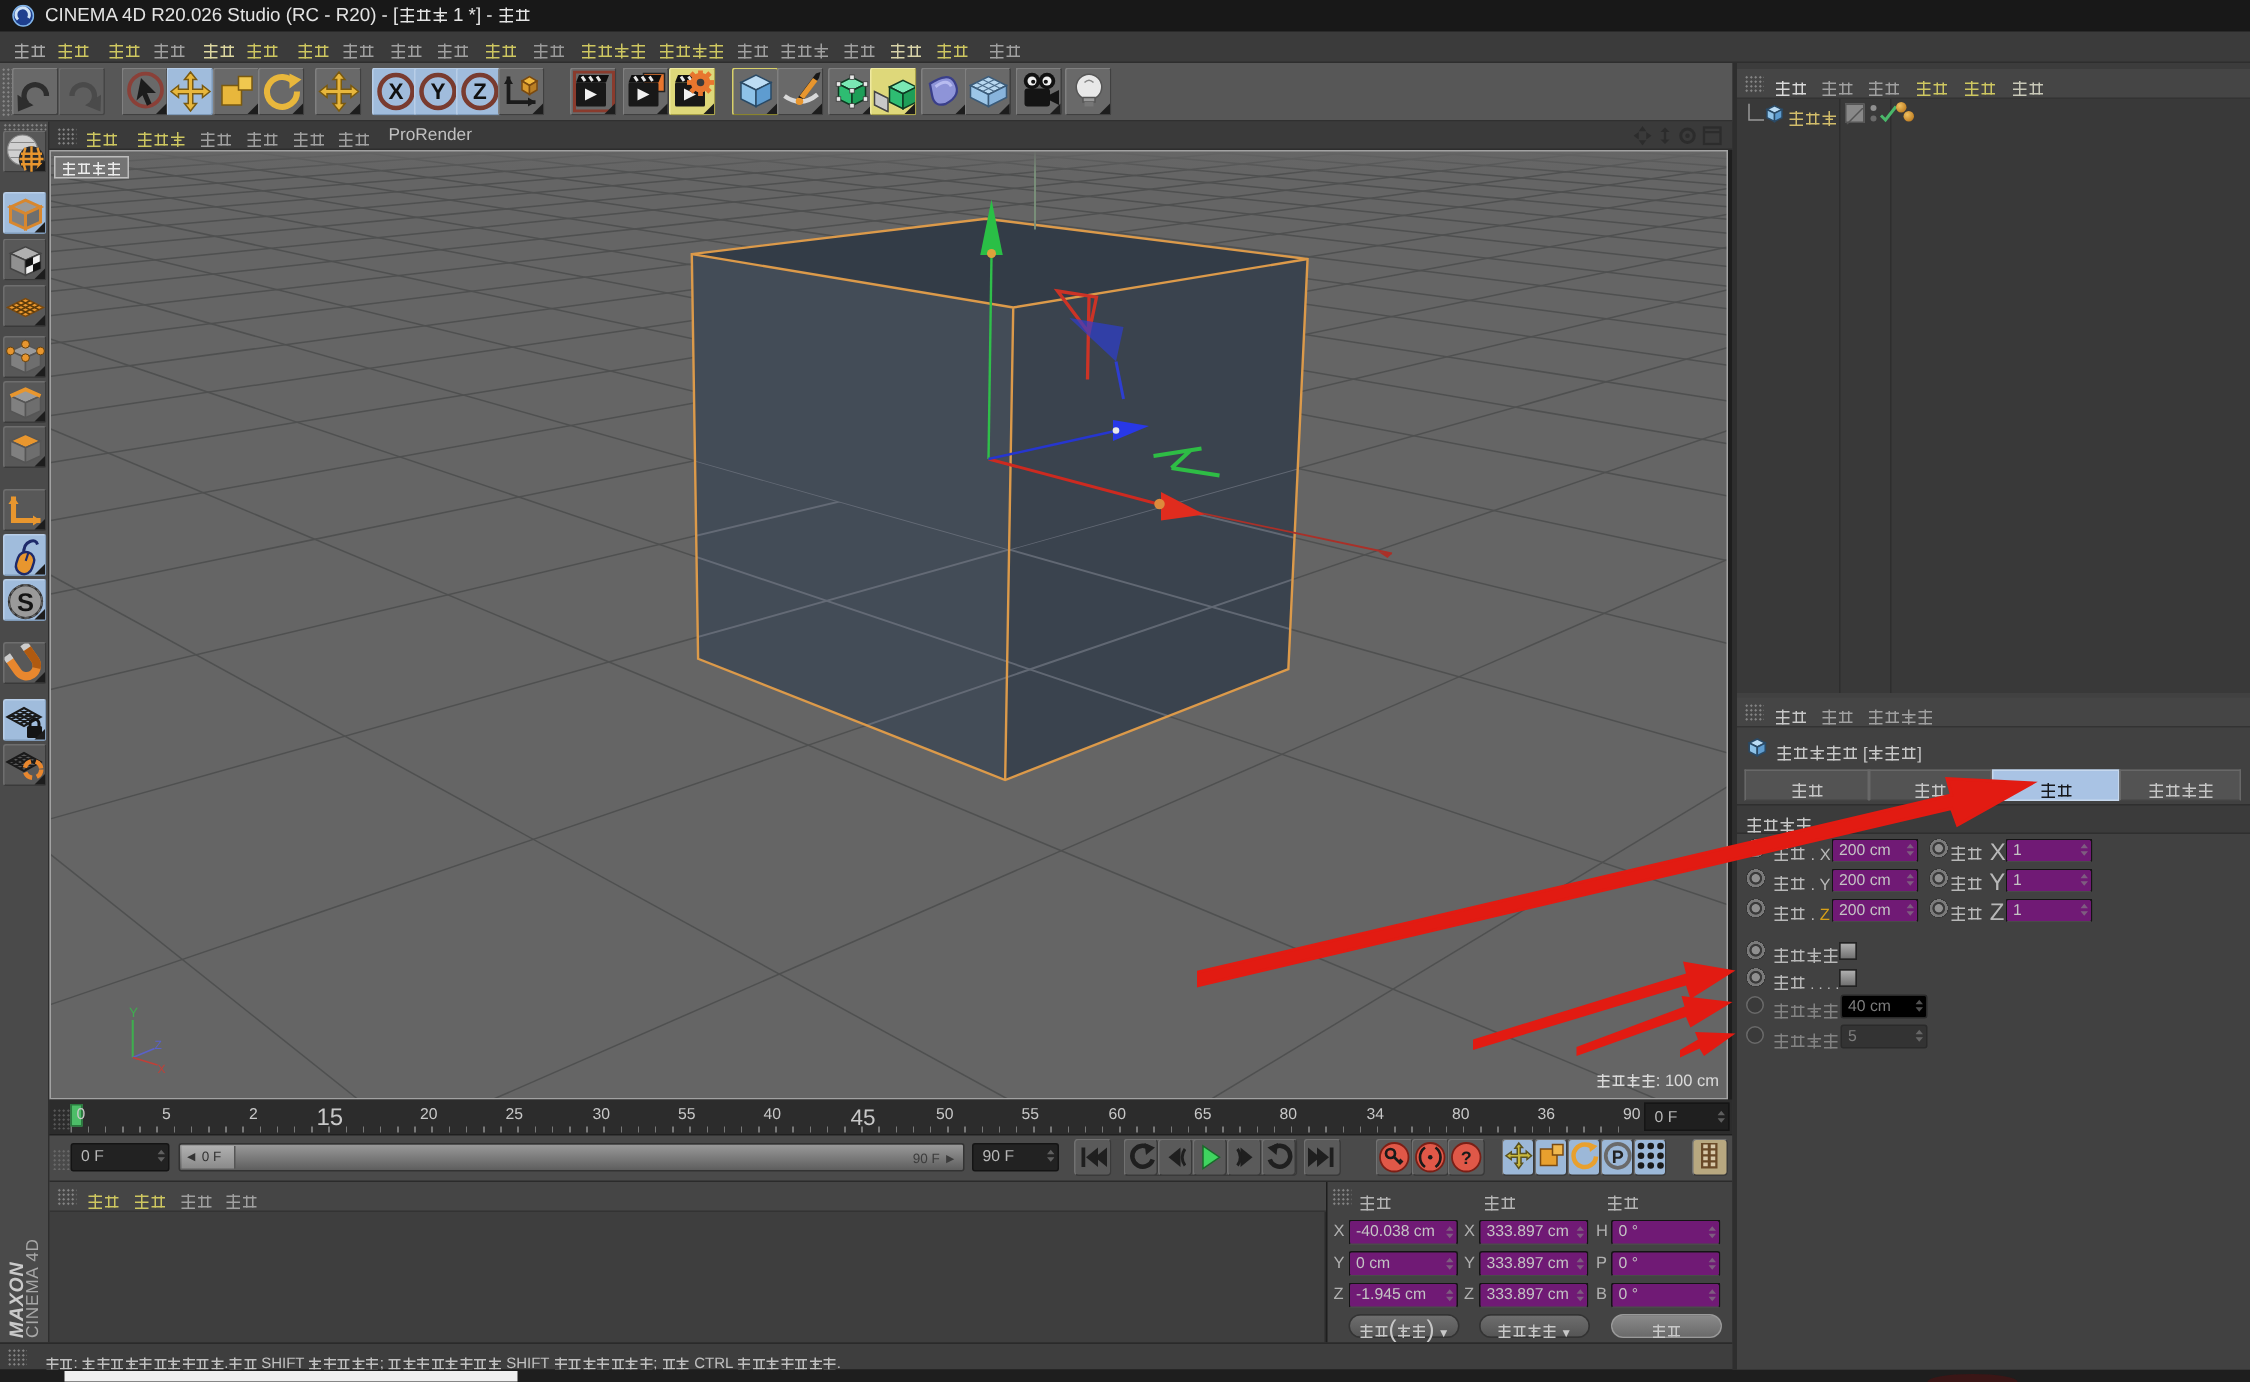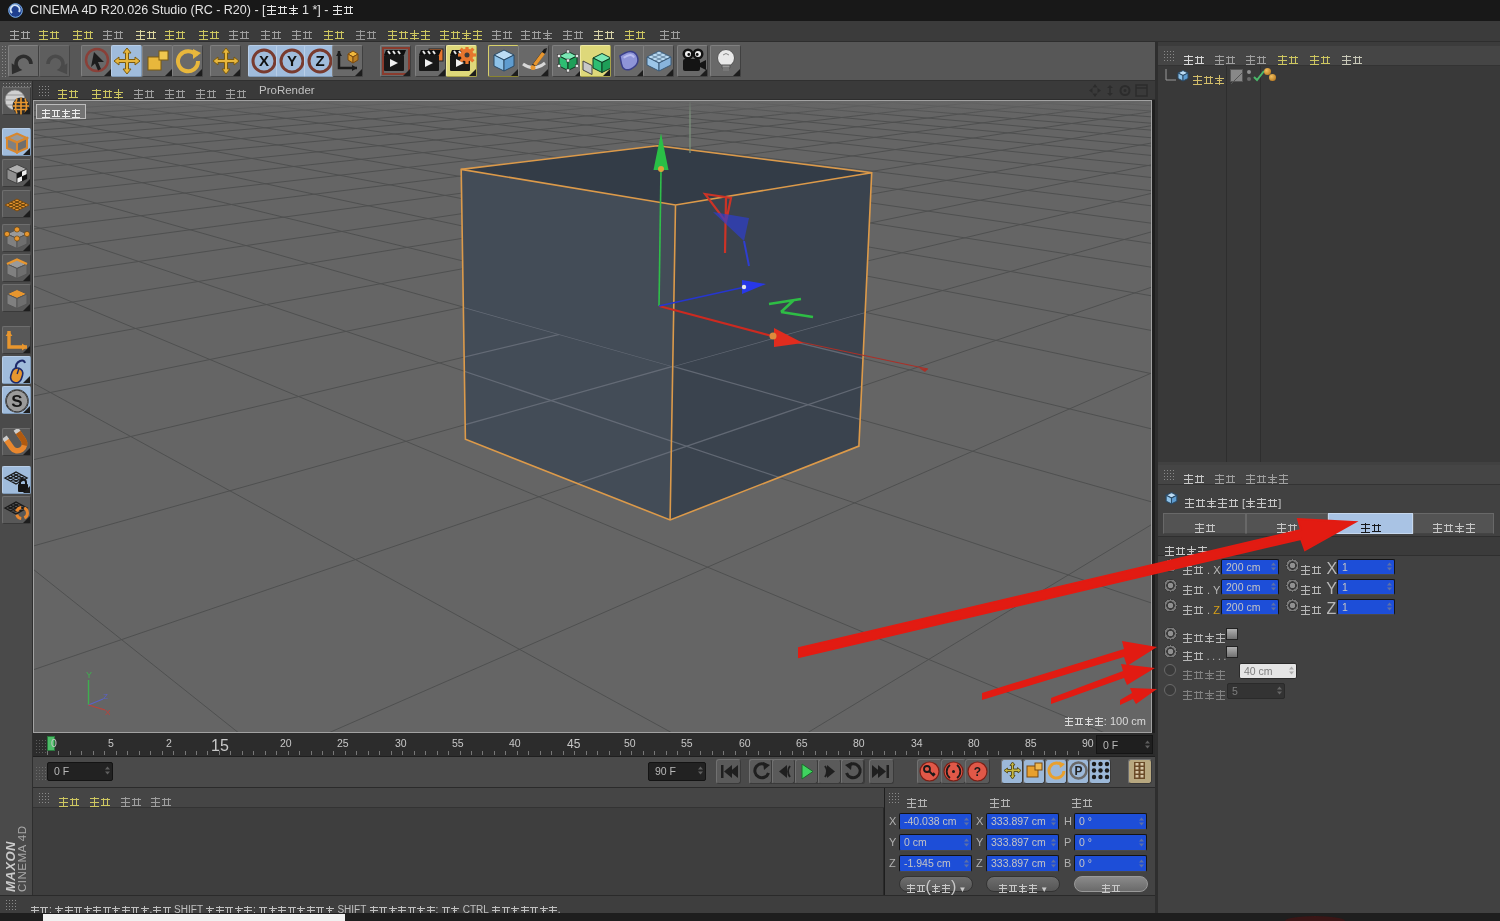--- a/index.html
+++ b/index.html
@@ -14,21 +14,21 @@
 .tight i.c{width:8px;margin:0 .75px}
 .sm i.c:nth-of-type(3n){background-size:8px 1px,1px 9px,8px 1px,4px 1px;background-position:0 2px,3px 0,0 7px,2px 4px}
 .grip{background-image:radial-gradient(circle,#8a8a8a 34%,transparent 40%);background-size:3px 3px;width:13px;height:12px}
 .tb{position:absolute;top:3px;width:31px;height:32px;background:#696969;border:1px solid;
  border-color:#808080 #404040 #404040 #808080;border-radius:2px}
 .tb svg{position:absolute;left:1px;top:1px}
 .n:after{content:"";position:absolute;right:0;bottom:0;border-style:solid;border-width:0 0 7px 7px;border-color:transparent transparent #1d1d1d transparent}
 .lb{position:absolute;left:2px;width:29px;height:28px;background:#585858;border:1px solid;border-color:#6e6e6e #3a3a3a #3a3a3a #6e6e6e;border-radius:2px}
 .lb svg{position:absolute;left:0px;top:0px}
 .mi{position:absolute;top:4px;white-space:nowrap}
-.inp{position:absolute;height:16px;background:#1d4ed8;border:1px solid #141414;border-bottom-color:#4a4a4a;
+.inp{position:absolute;height:16px;background:#701a75;border:1px solid #141414;border-bottom-color:#4a4a4a;
  color:#c4c4c4;font-size:10.5px;line-height:14px;padding-left:4px;border-radius:2px}
 .spin{position:absolute;right:2px;top:3px;width:5px;height:9px;opacity:.6}
 .radio{position:absolute;width:13px;height:13px;border-radius:50%;background:radial-gradient(circle at 50% 50%,#909090 0 2.5px,#3a3a3a 3px 4px,#7a7a7a 4.5px 6px,#333 6px);}
 .radoff{position:absolute;width:12px;height:12px;border-radius:50%;border:1.5px solid #6a6a6a;background:#3a3a3a}
 .chk{position:absolute;width:12px;height:12px;border:1px solid #222;background:linear-gradient(#b0b0b0,#707070)}
 </style></head>
 <body>
 <div class="ab" style="left:0;top:0;width:1500px;height:21px;background:#181818">
  <svg class="ab" style="left:8px;top:3px" width="15" height="15">
       <circle cx="7.5" cy="7.5" r="7" fill="#1e3f8f"></circle>
@@ -569,40 +569,44 @@
     <div class="ab" style="left:14px;top:3px;width:8px;height:15px;background:#4dbd68;border:1px solid #2a7a3e"></div>
     <span class="ab" style="left:18px;top:4px;font-size:10.5px;color:#c8c8c8">0</span>
     <span class="ab" style="left:75px;top:4px;font-size:10.5px;color:#c8c8c8">5</span>
     <span class="ab" style="left:133px;top:4px;font-size:10.5px;color:#c8c8c8">2</span>
     <span class="ab" style="left:178px;top:4px;font-size:16px;color:#c8c8c8">15</span>
     <span class="ab" style="left:247px;top:4px;font-size:10.5px;color:#c8c8c8">20</span>
     <span class="ab" style="left:304px;top:4px;font-size:10.5px;color:#c8c8c8">25</span>
     <span class="ab" style="left:362px;top:4px;font-size:10.5px;color:#c8c8c8">30</span>
     <span class="ab" style="left:419px;top:4px;font-size:10.5px;color:#c8c8c8">55</span>
     <span class="ab" style="left:476px;top:4px;font-size:10.5px;color:#c8c8c8">40</span>
-    <span class="ab" style="left:534px;top:4px;font-size:12px;color:#c8c8c8">45</span>
+    <span class="ab" style="left:534px;top:4px;font-size:15px;color:#c8c8c8">45</span>
     <span class="ab" style="left:591px;top:4px;font-size:10.5px;color:#c8c8c8">50</span>
     <span class="ab" style="left:648px;top:4px;font-size:10.5px;color:#c8c8c8">55</span>
     <span class="ab" style="left:706px;top:4px;font-size:10.5px;color:#c8c8c8">60</span>
     <span class="ab" style="left:763px;top:4px;font-size:10.5px;color:#c8c8c8">65</span>
     <span class="ab" style="left:820px;top:4px;font-size:10.5px;color:#c8c8c8">80</span>
     <span class="ab" style="left:878px;top:4px;font-size:10.5px;color:#c8c8c8">34</span>
     <span class="ab" style="left:935px;top:4px;font-size:10.5px;color:#c8c8c8">80</span>
-    <span class="ab" style="left:992px;top:4px;font-size:10.5px;color:#c8c8c8">85</span>
+    <span class="ab" style="left:992px;top:4px;font-size:10.5px;color:#c8c8c8">36</span>
     <span class="ab" style="left:1049px;top:4px;font-size:10.5px;color:#c8c8c8">90</span>
     <div class="ab" style="left:14px;top:18px;width:1040px;height:4px;background:repeating-linear-gradient(90deg,#777 0 1px,transparent 1px 11.46px)"></div>
     <div class="ab" style="left:1063px;top:2px;width:57px;height:19px;background:#1f1f1f;border:1px solid #151515;color:#b8b8b8;font-size:10.5px;line-height:18px;padding-left:6px">0 F<svg class="spin" width="5" height="9" viewBox="0 0 7 11" style="top:4px">
         <path d="M3.5,0 L7,4 H0 Z M3.5,11 L7,7 H0 Z" fill="#888"></path>
       </svg></div>
   </div>
 <div class="ab" style="left:33px;top:757px;width:1122px;height:31px;background:#4a4a4a;border-bottom:1px solid #2b2b2b">
     <div class="ab grip" style="left:2px;top:9px;height:14px;opacity:.5"></div>
     <div class="ab" style="left:14px;top:5px;width:66px;height:19px;background:#222;border:1px solid #141414;border-radius:2px;color:#b8b8b8;font-size:10.5px;line-height:17px;padding-left:6px">0 F<svg class="spin" width="5" height="9" viewBox="0 0 7 11" style="top:3px">
         <path d="M3.5,0 L7,4 H0 Z M3.5,11 L7,7 H0 Z" fill="#888"></path>
       </svg></div>
+    <div class="ab" style="left:86px;top:5px;width:524px;height:19px;background:linear-gradient(#9a9a9a,#5e5e5e);border:1px solid #333;border-radius:2px">
+      <div class="ab" style="left:1px;top:1px;width:36px;height:15px;background:linear-gradient(#b0b0b0,#8a8a8a);border-right:1px solid #555;color:#333;font-size:9px;line-height:15px"><span style="margin-left:2px">◄</span> 0 F</div>
+      <div class="ab" style="right:4px;top:2px;color:#3c3c3c;font-size:9px;line-height:14px">90 F <span>►</span></div>
+    </div>
     <div class="ab" style="left:615px;top:5px;width:58px;height:19px;background:#222;border:1px solid #141414;border-radius:2px;color:#b8b8b8;font-size:10.5px;line-height:17px;padding-left:6px">90 F<svg class="spin" width="5" height="9" viewBox="0 0 7 11" style="top:3px">
         <path d="M3.5,0 L7,4 H0 Z M3.5,11 L7,7 H0 Z" fill="#888"></path>
       </svg></div>
     <div class="ab" style="left:683px;top:2px;width:25px;height:25px;background:#5a5a5a;border:1px solid;border-color:#717171 #3a3a3a #3a3a3a #717171;border-radius:3px;"><svg width="23" height="23" viewBox="0 0 23 23">
         <g fill="#1f1f1f">
           <rect x="4" y="5" width="2.5" height="13"></rect>
           <path d="M15,5 v13 l-8,-6.5 Z"></path>
           <path d="M21,5 v13 l-8,-6.5 Z"></path>
         </g>
       </svg></div>
@@ -839,21 +843,21 @@
           <path d="M3.5,0 L7,4 H0 Z M3.5,11 L7,7 H0 Z" fill="#888"></path>
         </svg></div>
       <div class="radio" style="left:6px;top:165px"></div>
       <span class="ab" style="left:24px;top:166px;color:#b8b8b8"><i class="c"></i><i class="c"></i><i class="c"></i><i class="c"></i></span>
       <div class="chk" style="left:68px;top:166px"></div>
       <div class="radio" style="left:6px;top:183px"></div>
       <span class="ab" style="left:24px;top:184px;color:#b8b8b8"><i class="c"></i><i class="c"></i><span style="font-size:10px"> . . . .</span></span>
       <div class="chk" style="left:68px;top:184px"></div>
       <div class="radoff" style="left:6px;top:202px"></div>
       <span class="ab" style="left:24px;top:203px;color:#838383"><i class="c"></i><i class="c"></i><i class="c"></i><i class="c"></i></span>
-      <div class="inp" style="left:81px;top:201px;width:58px;background:#e5e5e5;color:#7d7d7d;border-color:#2a2a2a">40 cm<svg class="spin" width="5" height="9" viewBox="0 0 7 11" style="top:2px">
+      <div class="inp" style="left:69px;top:201px;width:58px;background:#000000;color:#7d7d7d;border-color:#2a2a2a">40 cm<svg class="spin" width="5" height="9" viewBox="0 0 7 11" style="top:2px">
           <path d="M3.5,0 L7,4 H0 Z M3.5,11 L7,7 H0 Z" fill="#888"></path>
         </svg></div>
       <div class="radoff" style="left:6px;top:222px"></div>
       <span class="ab" style="left:24px;top:223px;color:#838383"><i class="c"></i><i class="c"></i><i class="c"></i><i class="c"></i></span>
       <div class="inp" style="left:69px;top:221px;width:58px;background:#333;color:#7d7d7d;border-color:#2a2a2a">5<svg class="spin" width="5" height="9" viewBox="0 0 7 11" style="top:2px">
           <path d="M3.5,0 L7,4 H0 Z M3.5,11 L7,7 H0 Z" fill="#888"></path>
         </svg></div>
     </div>
   </div>
 <svg class="ab" style="left:0;top:0;z-index:50;pointer-events:none" width="1500" height="921" viewBox="0 0 1500 921">

